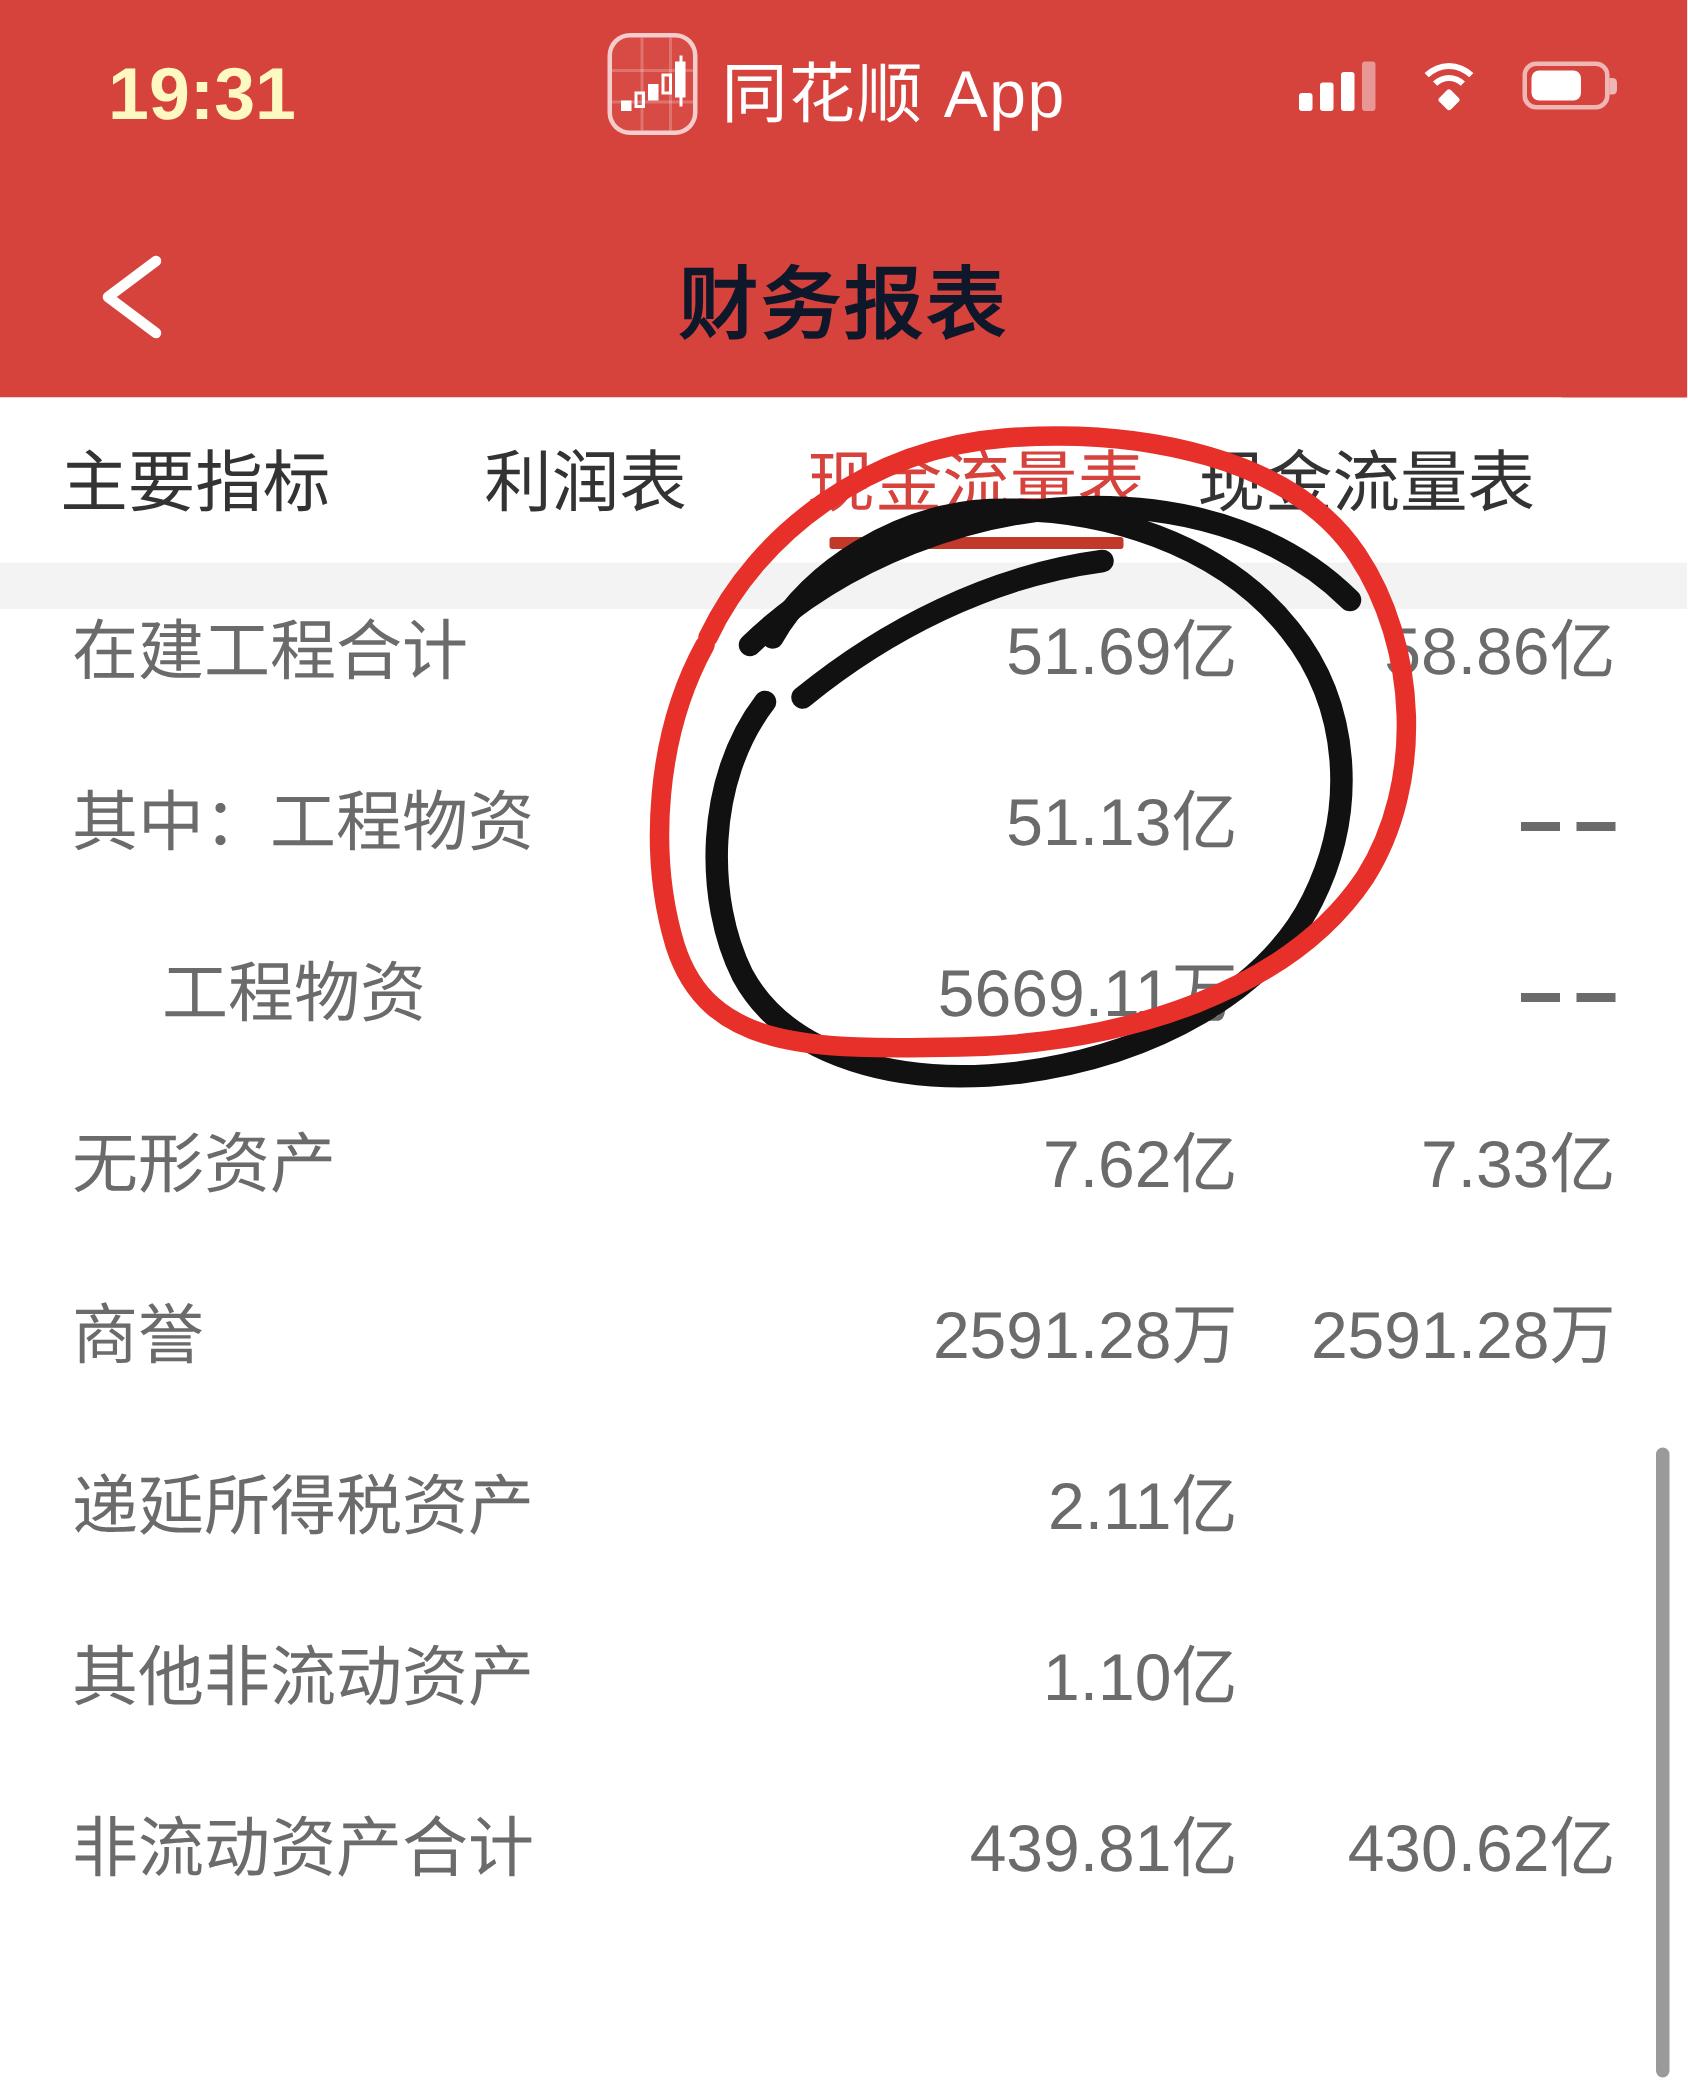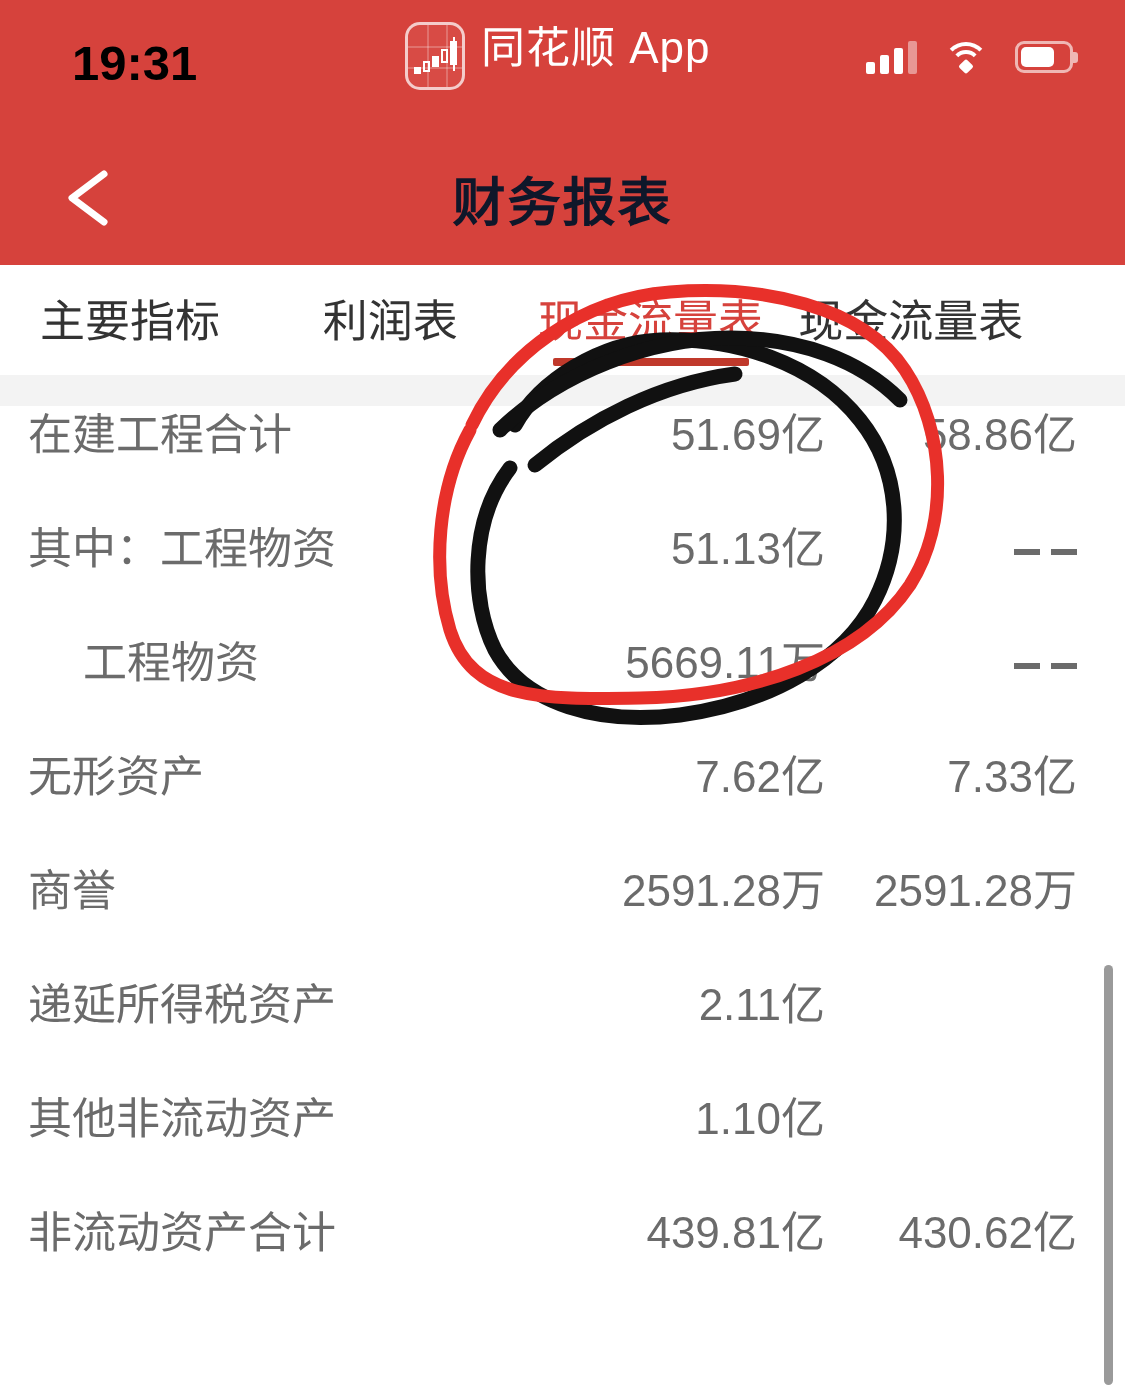--- a/index.html
+++ b/index.html
@@ -15,26 +15,26 @@
   
   .header {
     position:absolute; left:0; top:0; width:1125px; height:265px;
     background:#d6423c;
   }
   .statusbar {
     position:absolute; left:0; top:0; width:1125px; height:120px;
   }
   .clock {
     position:absolute; left:72px; top:36px;
-    font-size:49px; font-weight:bold; color:#000000;
+    font-size:49px; font-weight:bold; color:#fef9c3;
     letter-spacing:0px; line-height:54px;
   }
   .carrier-wrap {
     position:absolute; left:405px; top:22px;
-    display:flex; align-items:flex-start; gap:16px;
+    display:flex; align-items:flex-end; gap:16px;
   }
   .app-badge {
     width:60px; height:68px; border-radius:15px;
     border:3px solid rgba(255,255,255,.72);
     position:relative; overflow:hidden;
     background:rgba(255,255,255,.05);
   }
   .app-badge .g {
     position:absolute; background:rgba(255,255,255,.22);
   }
@@ -119,25 +119,25 @@
   
   .table-area {
     position:absolute; left:0; top:378px; width:1125px; height:1018px;
     overflow:hidden;
   }
   .row {
     position:relative; width:1125px; height:114px;
     display:flex; align-items:center;
   }
   .cell-name {
-    width:560px; padding-left:28px;
+    width:560px; padding-left:48px;
     font-size:44px; color:#6b6b6b; white-space:nowrap;
     line-height:52px;
   }
-  .cell-name.indent { padding-left:83px; }
+  .cell-name.indent { padding-left:108px; }
   .cell-val {
     width:275px; text-align:right; padding-right:10px;
     font-size:44px; color:#6b6b6b; white-space:nowrap; line-height:52px;
   }
   .cell-val.last { width:290px; padding-right:48px; }
   .dash {
     display:inline-flex; gap:11px; vertical-align:middle;
   }
   .dash i { display:block; width:26px; height:6px; background:#6b6b6b; }
 

